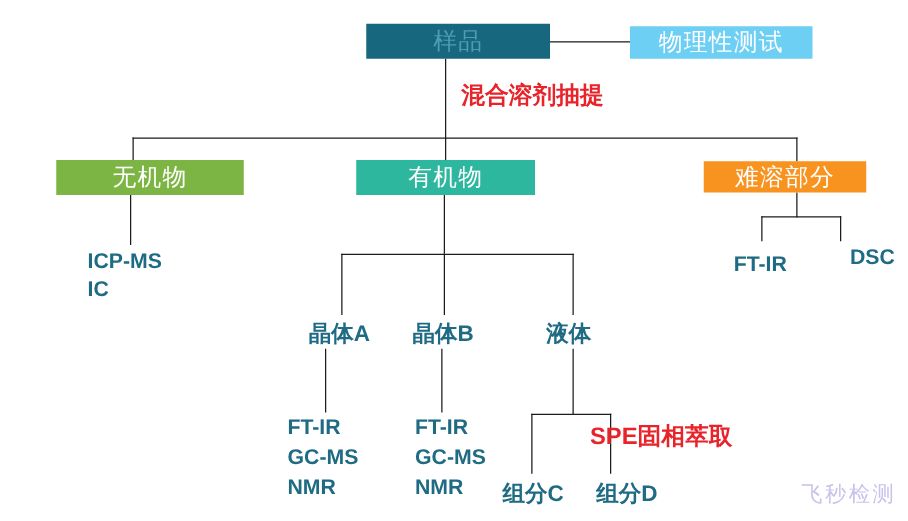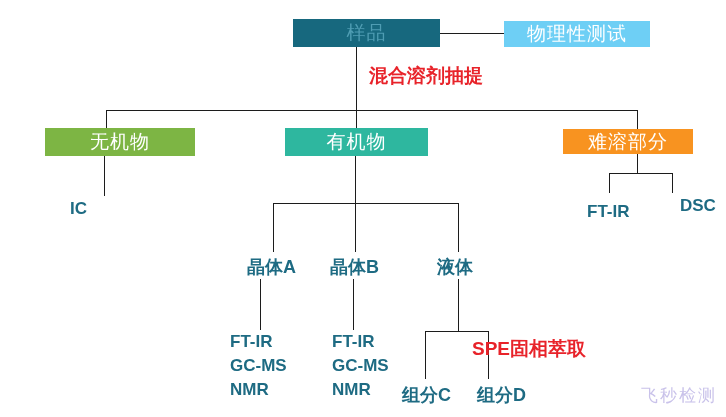--- a/index.html
+++ b/index.html
@@ -100,20 +100,21 @@
   <div class="box box-sample">样品</div>
   <div class="box box-physical">物理性测试</div>
   <div class="box box-inorganic">无机物</div>
   <div class="box box-organic">有机物</div>
   <div class="box box-insoluble">难溶部分</div>
 
   <div class="step step-extraction">混合溶剂抽提</div>
   <div class="step step-spe">SPE固相萃取</div>
 
   <div class="lbl methods lbl-inorganic-methods">
+    <div>ICP-MS</div>
     <div>IC</div>
   </div>
 
   <div class="lbl lbl-crystal-a">晶体A</div>
   <div class="lbl lbl-crystal-b">晶体B</div>
   <div class="lbl lbl-liquid">液体</div>
 
   <div class="lbl methods lbl-methods-a">
     <div>FT-IR</div>
     <div>GC-MS</div>

